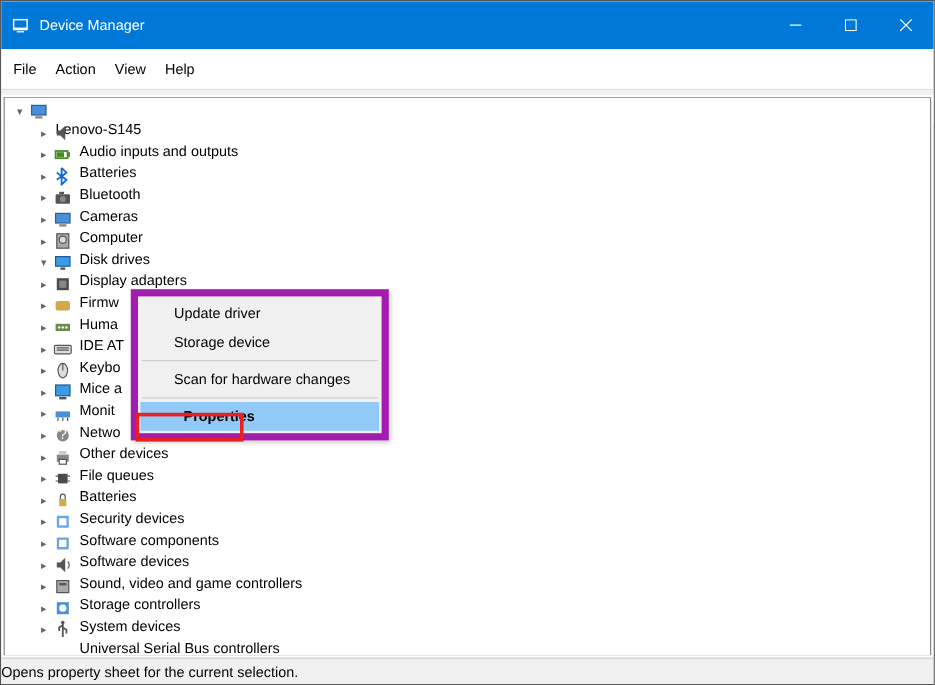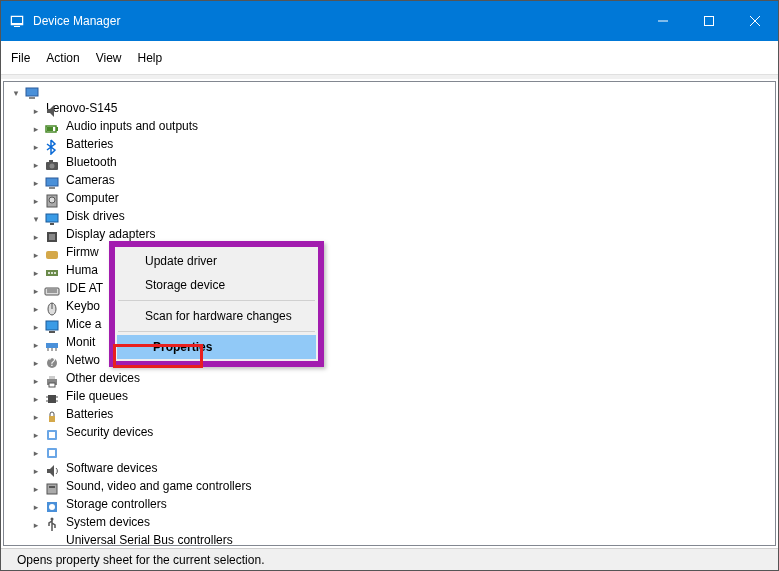--- a/index.html
+++ b/index.html
@@ -17,21 +17,21 @@
 .tree-area { position: absolute; inset: 2px; border: 1px solid #828790; background: #fff; overflow-y: scroll; padding: 2px 0; }
 .tree-node { display: flex; align-items: center; height: 18px; white-space: nowrap; cursor: default; user-select: none; }
 .tree-node.root { padding-left: 4px; }
 .tree-node.cat { padding-left: 24px; }
 .tree-node.dev { padding-left: 60px; }
 .expand { width: 16px; height: 16px; display: flex; align-items: center; justify-content: center; color: #666; font-size: 9px; cursor: pointer; }
 .noexpand { width: 16px; }
 .node-icon { width: 16px; height: 16px; margin-right: 4px; flex-shrink: 0; }
 .node-label { padding: 1px 2px; margin-top: 30px; }
 .tree-node.selected .node-label { background: #0078d7; color: #fff; }
-.statusbar { position: absolute; bottom: 0; left: 0; right: 0; height: 22px; background: #f0f0f0; display: flex; align-items: center; padding: 0 16px; border-top: 1px solid #d0d0d0; color: #000; }
+.statusbar { position: absolute; bottom: 0; left: 0; right: 0; height: 22px; background: #f0f0f0; display: flex; align-items: center; padding: 0 0; border-top: 1px solid #d0d0d0; color: #000; }
 .context-menu { position: absolute; background: #f0f0f0; border: 6px solid #a21caf; box-shadow: 2px 2px 4px rgba(0,0,0,0.25); padding: 2px; min-width: 215px; z-index: 100; }
 .ctx-item { padding: 5px 16px 5px 28px; cursor: pointer; }
 .ctx-item.hl { background: #91c9f7; }
 .ctx-sep { height: 1px; background: #d0d0d0; margin: 3px 1px; }
 .highlight-box { position: absolute; border: 3px solid #e8201f; pointer-events: none; z-index: 101; }
 ::-webkit-scrollbar { width: 17px; }
 ::-webkit-scrollbar-track { background: #f0f0f0; }
 ::-webkit-scrollbar-thumb { background: #cdcdcd; }
 ::-webkit-scrollbar-button { background: #f0f0f0; height: 17px; }
 </style>
@@ -299,20 +299,21 @@
           <path d="M6 7 L6 5 A2 2 0 0 1 10 5 L10 7" fill="none" stroke="#555"></path>
         </svg>
         <span class="node-label">Security devices</span>
       </div>
       <div class="tree-node cat">
         <span class="expand">▸</span>
         <svg class="node-icon" viewBox="0 0 16 16">
           <rect x="3" y="3" width="10" height="10" fill="#6aa6e6" rx="1"></rect>
           <rect x="5" y="5" width="6" height="6" fill="#fff"></rect>
         </svg>
+        <span class="node-label">Software components</span>
       </div>
       <div class="tree-node cat">
         <span class="expand">▸</span>
         <svg class="node-icon" viewBox="0 0 16 16">
           <rect x="3" y="3" width="10" height="10" fill="#6aa6e6" rx="1"></rect>
           <rect x="5" y="5" width="6" height="6" fill="#fff"></rect>
         </svg>
         <span class="node-label">Software devices</span>
       </div>
       <div class="tree-node cat">

